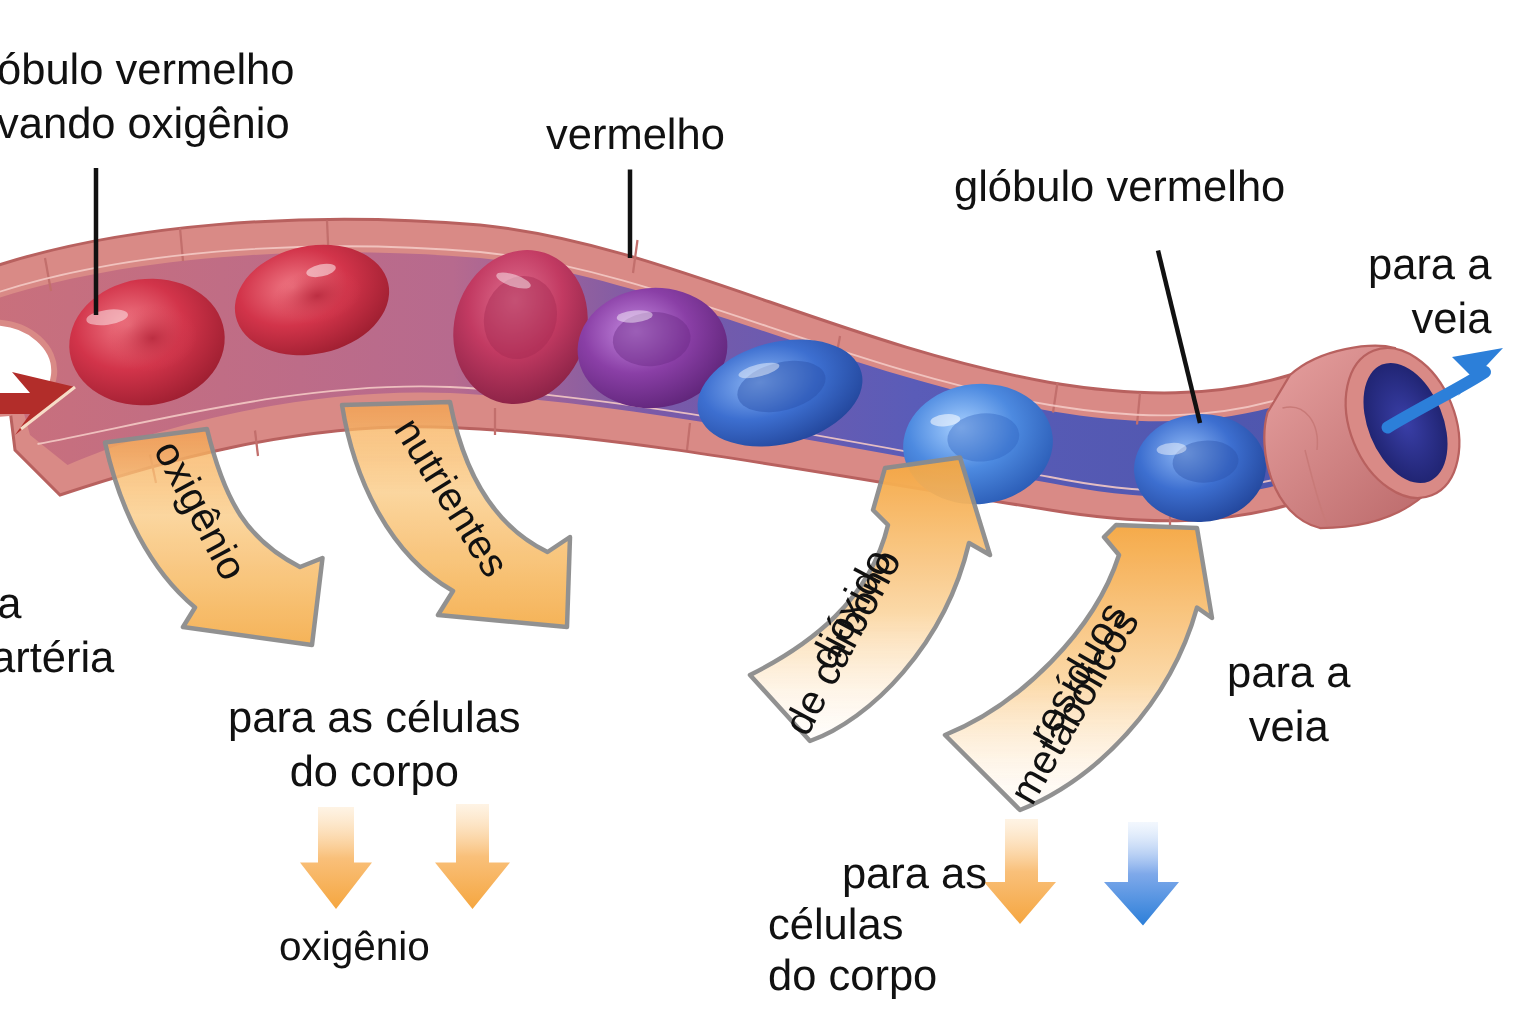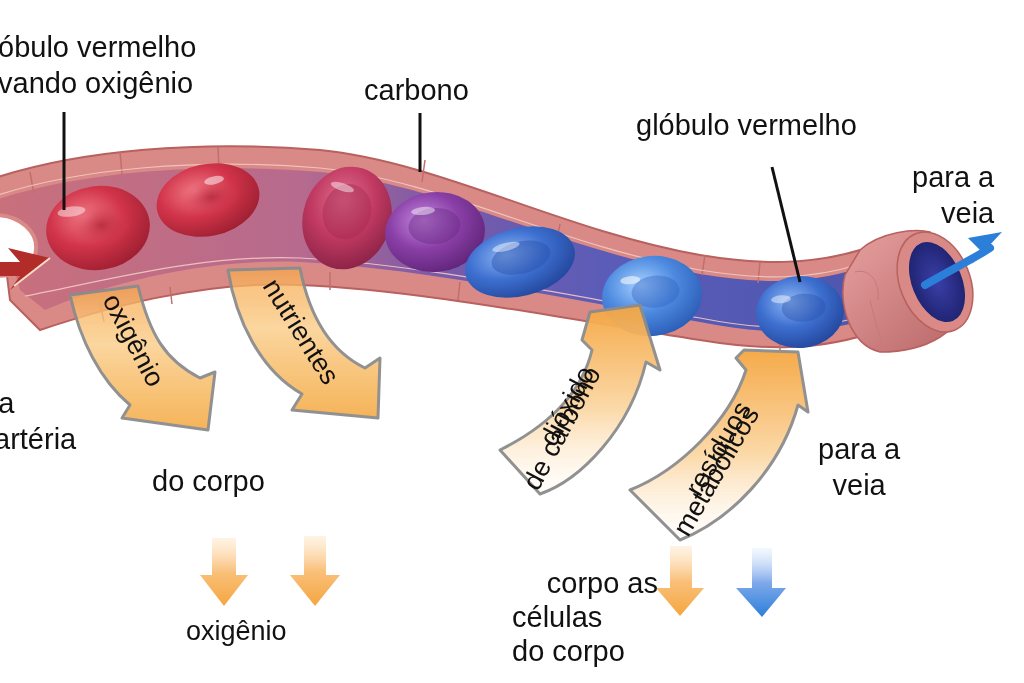--- a/index.html
+++ b/index.html
@@ -206,44 +206,45 @@
   <g>
     <path d="M 752 548 L 772 548 L 772 588 L 786 588 L 762 617 L 736 588 L 752 588 Z" fill="url(#smallBlue)"></path>
   </g>
 </svg>
 
 <div class="lbl" style="left:-2px; top:30px;">
   <div>óbulo vermelho</div>
   <div style="margin-top:2px;">vando oxigênio</div>
 </div>
 
-<div class="lbl" style="left:364px; top:73px;">carbono</div>
+<div class="lbl" style="left:364px; top:73px;">vermelho</div>
 
 <div class="lbl center" style="left:636px; top:108px;">
   <div>glóbulo vermelho</div>
 </div>
 
 <div class="lbl right" style="left:912px; top:160px;">
   <div>para a</div>
   <div style="margin-top:2px;">veia</div>
 </div>
 
 <div class="lbl" style="left:-4px; top:386px;">
   <div style="margin-left:-14px;">da</div>
   <div style="margin-left:-2px; margin-top:2px;">artéria</div>
 </div>
 
 <div class="lbl center" style="left:152px; top:462px;">
+  <div>para as células</div>
   <div style="margin-top:2px;">do corpo</div>
 </div>
 
 <div class="lbl" style="left:186px; top:614px; font-size:27px;">oxigênio</div>
 
 <div class="lbl center" style="left:818px; top:432px;">
   <div>para a</div>
   <div style="margin-top:2px;">veia</div>
 </div>
 
 <div class="lbl right" style="left:512px; top:566px; width:146px;">
-  <div>corpo as</div>
+  <div>para as</div>
   <div style="text-align:left; margin-right:6px;">células</div>
   <div style="text-align:left;">do corpo</div>
 </div>
 
 </body></html>

